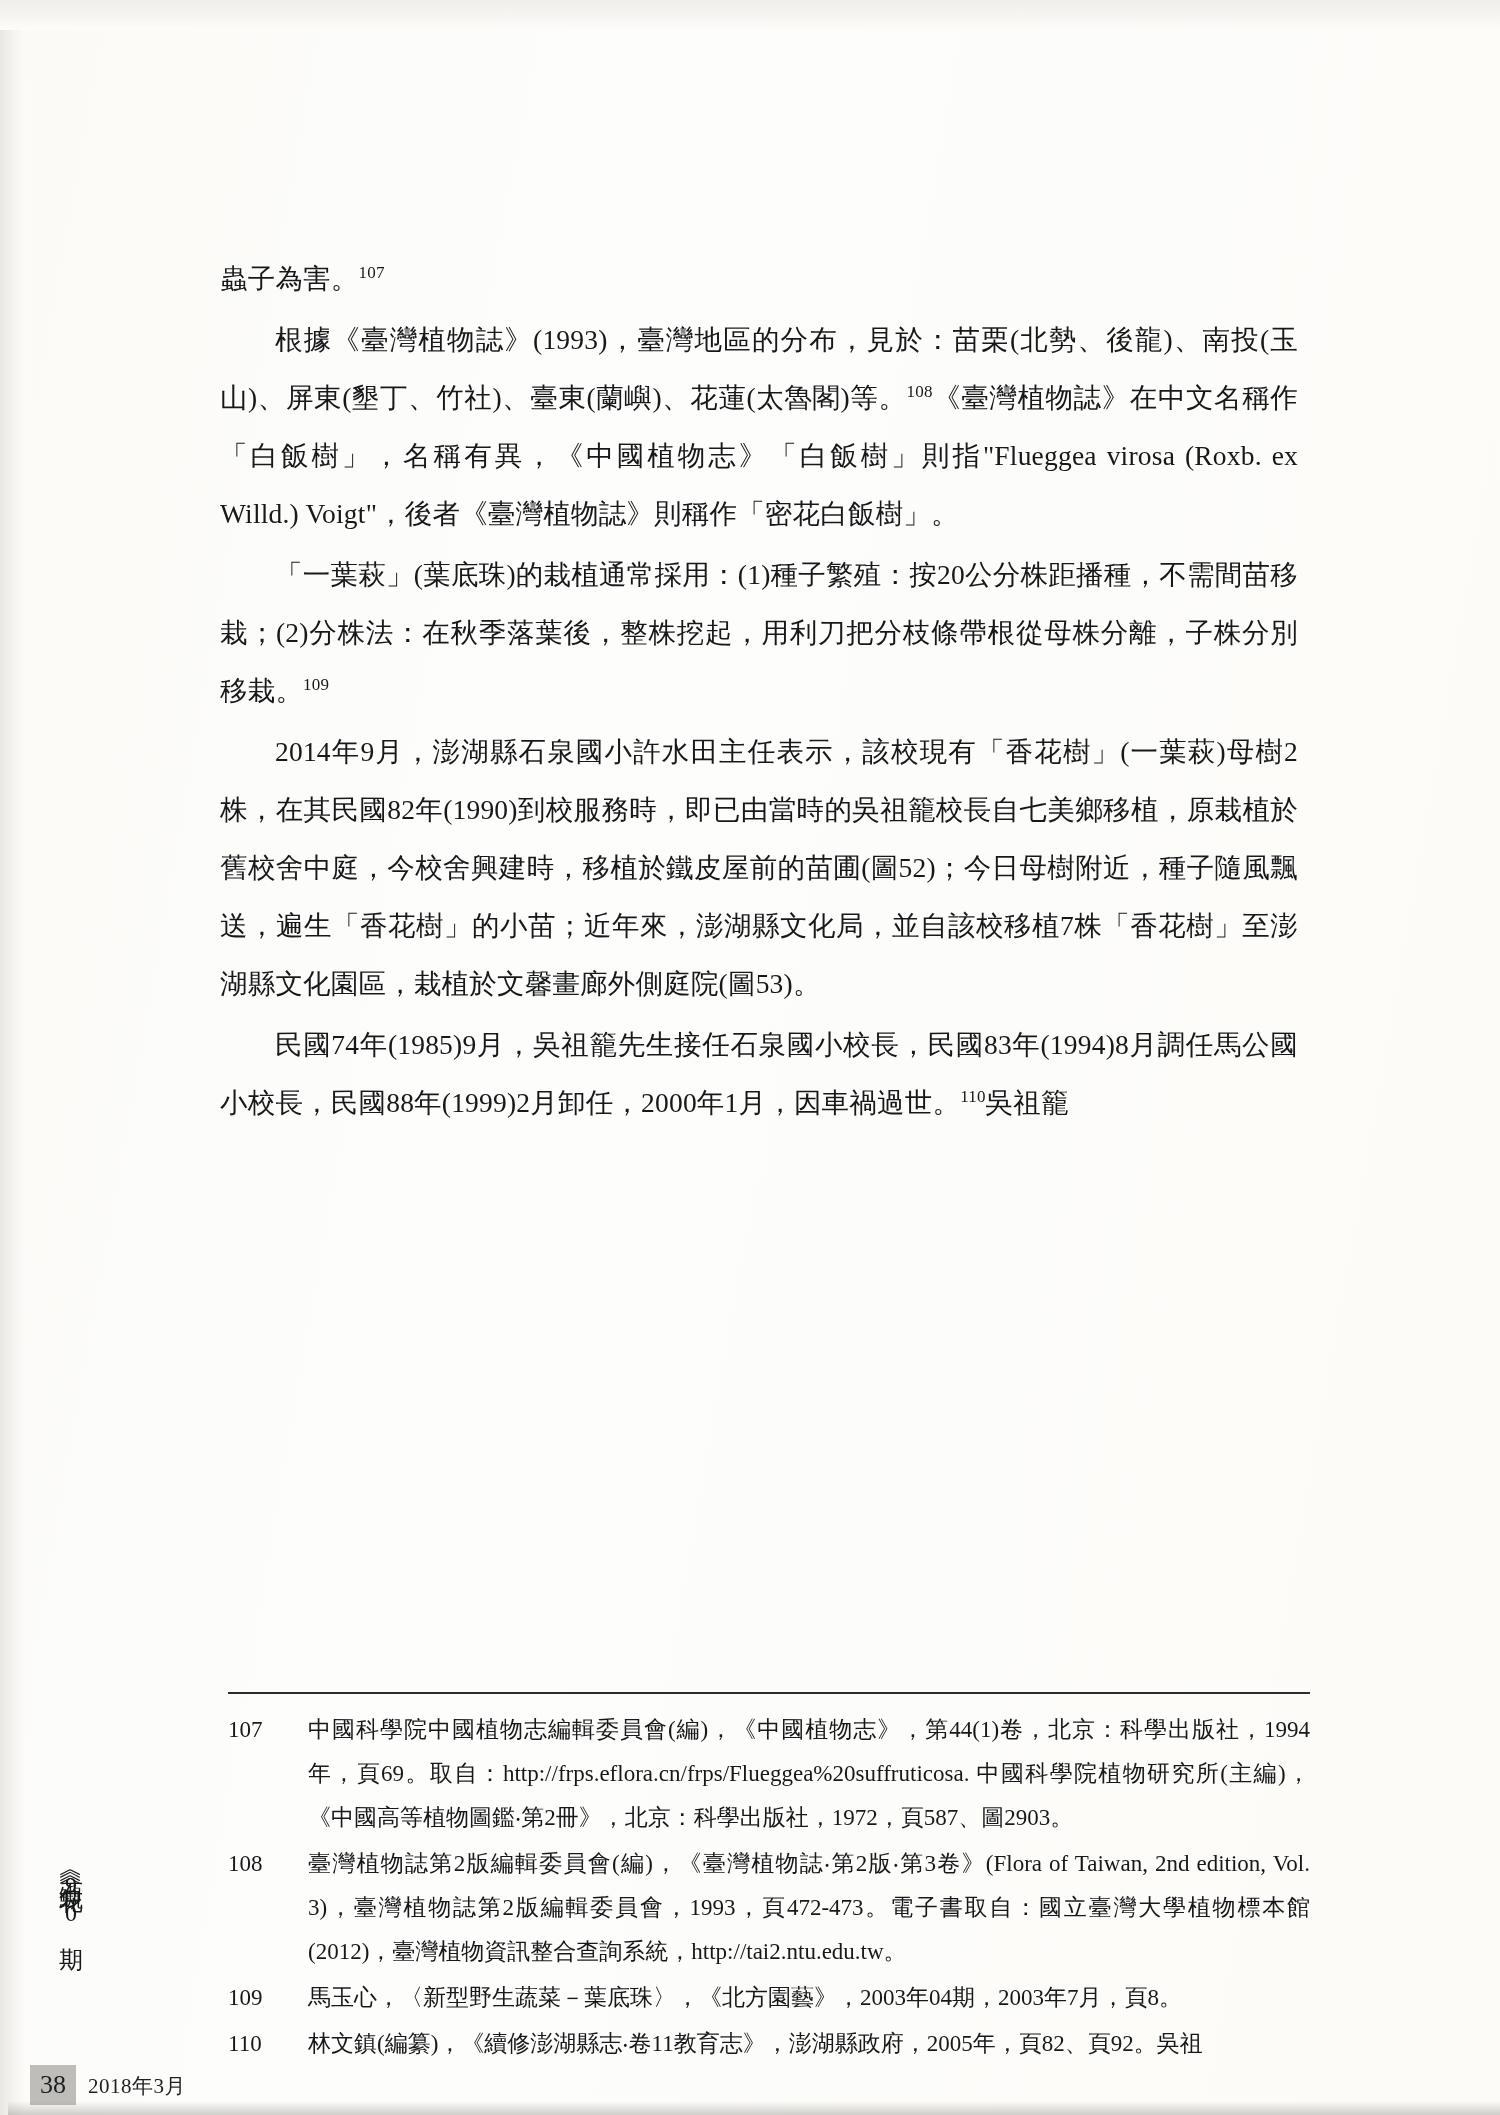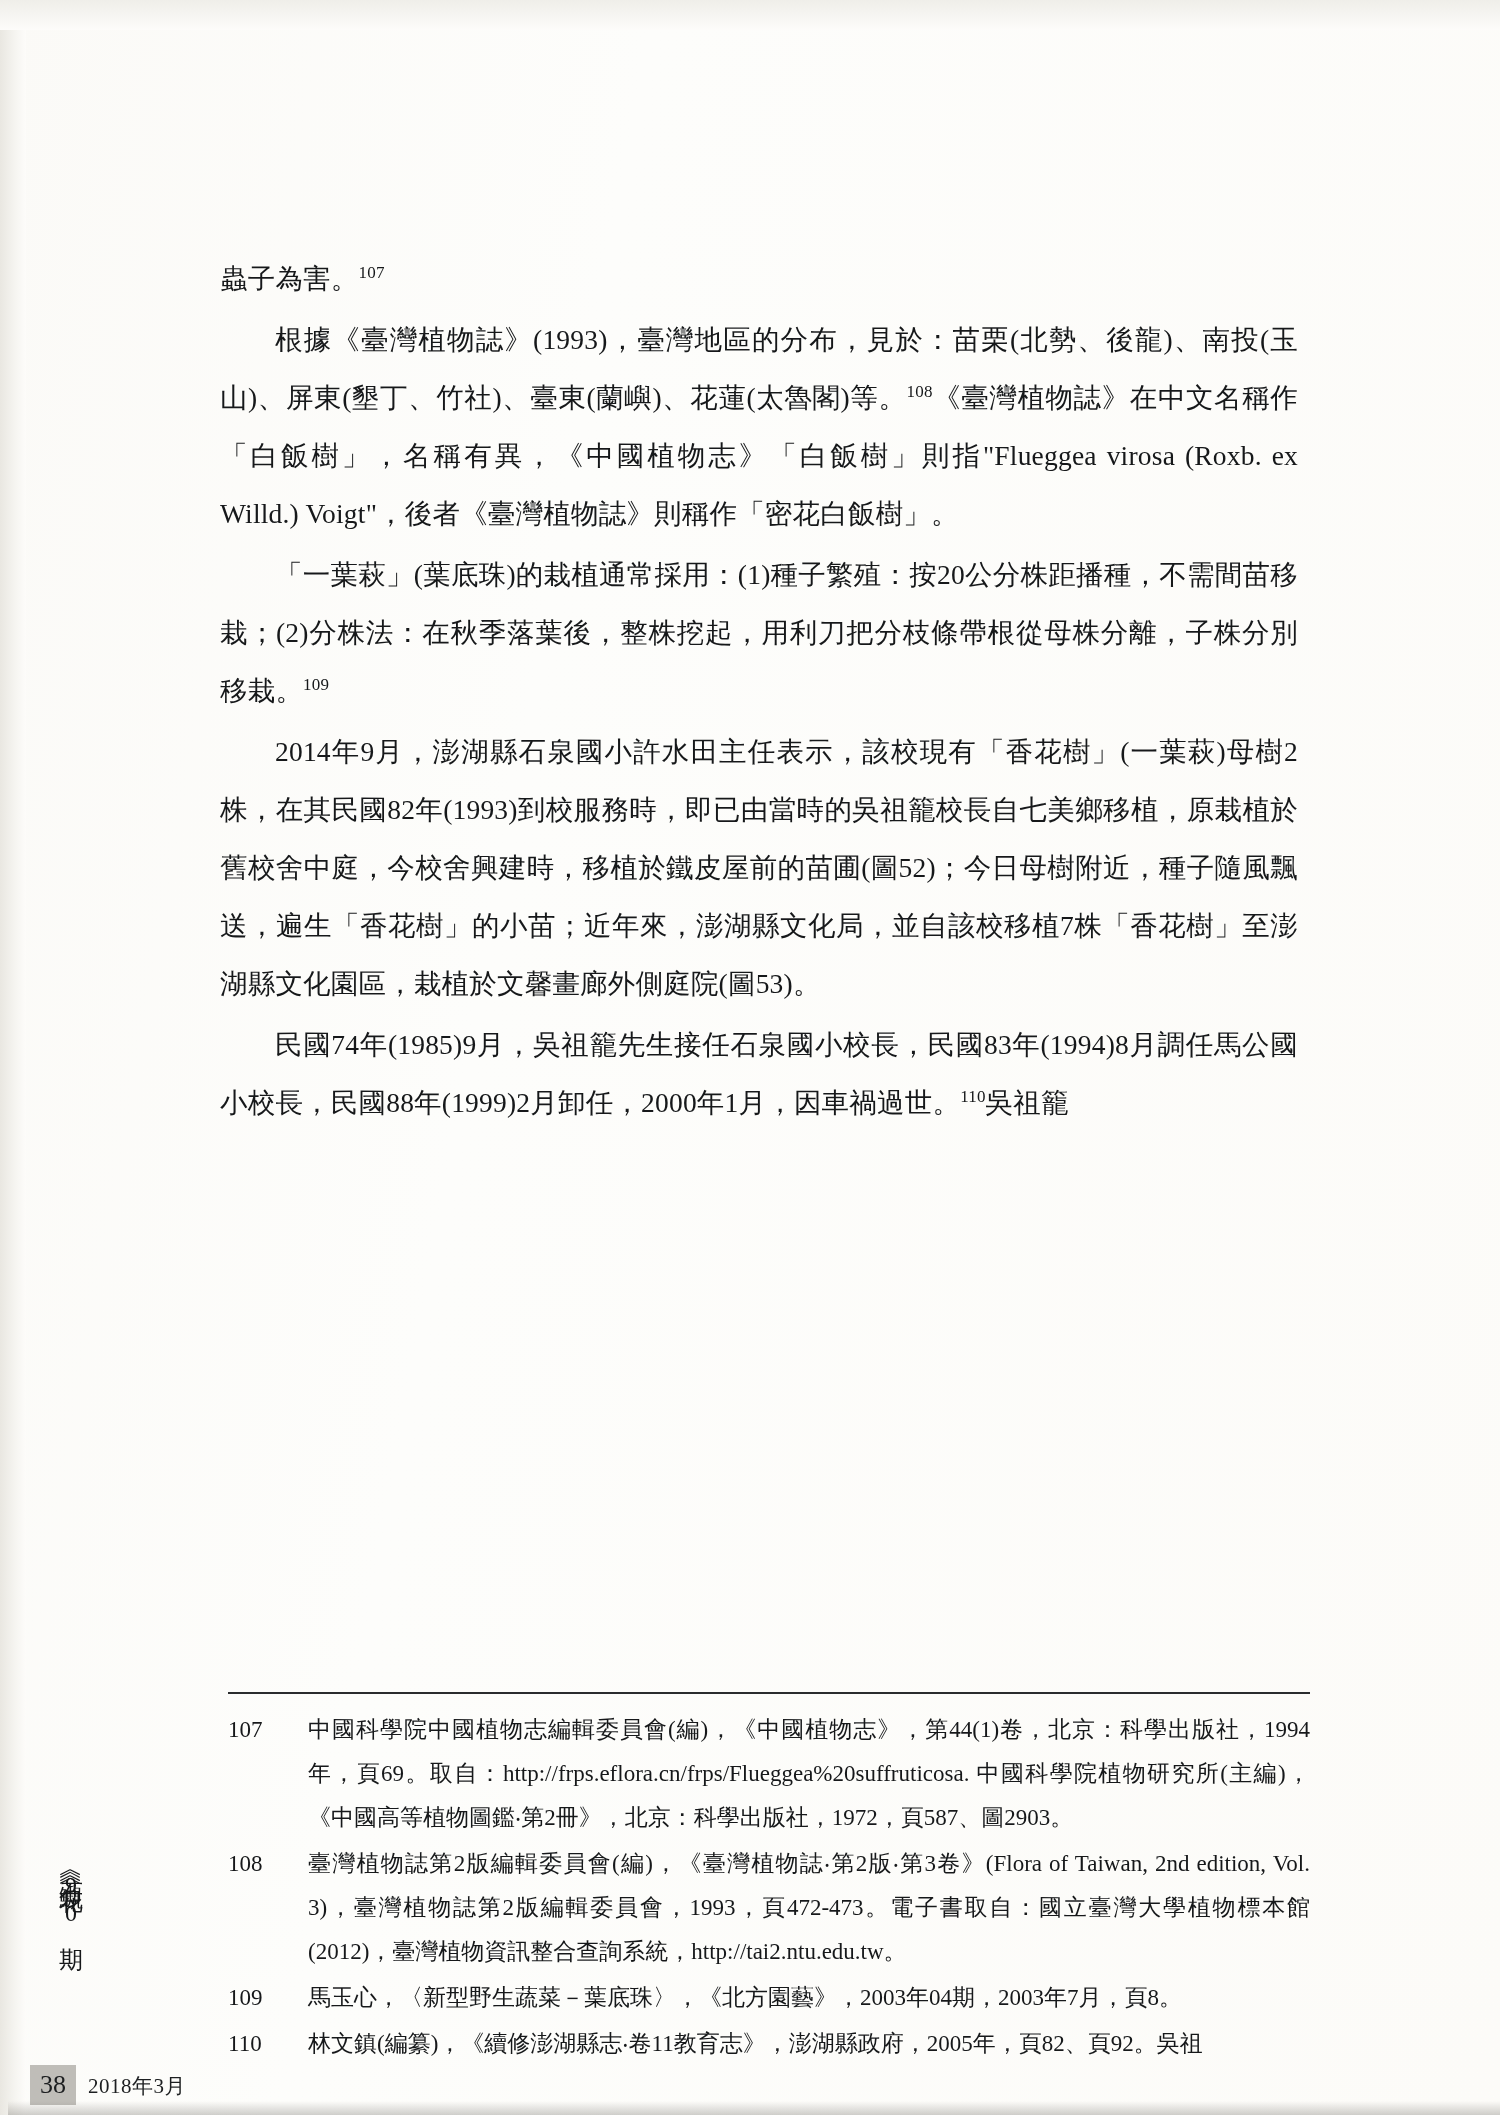--- a/index.html
+++ b/index.html
@@ -144,21 +144,21 @@
 <body>
 
 <div class="page"></div>
 <div class="page-edge-left"></div>
 <div class="page-edge-top"></div>
 
 <div class="content">
   <p class="body-text">蟲子為害。<sup>107</sup></p>
   <p class="body-text indent">根據《臺灣植物誌》(1993)，臺灣地區的分布，見於：苗栗(北勢、後龍)、南投(玉山)、屏東(墾丁、竹社)、臺東(蘭嶼)、花蓮(太魯閣)等。<sup>108</sup>《臺灣植物誌》在中文名稱作「白飯樹」，名稱有異，《中國植物志》「白飯樹」則指"Flueggea virosa (Roxb. ex Willd.) Voigt"，後者《臺灣植物誌》則稱作「密花白飯樹」。</p>
   <p class="body-text indent">「一葉萩」(葉底珠)的栽植通常採用：(1)種子繁殖：按20公分株距播種，不需間苗移栽；(2)分株法：在秋季落葉後，整株挖起，用利刀把分枝條帶根從母株分離，子株分別移栽。<sup>109</sup></p>
-  <p class="body-text indent">2014年9月，澎湖縣石泉國小許水田主任表示，該校現有「香花樹」(一葉萩)母樹2株，在其民國82年(1993)到校服務時，即已由當時的吳祖籠校長自七美鄉移植，原栽植於舊校舍中庭，今校舍興建時，移植於鐵皮屋前的苗圃(圖52)；今日母樹附近，種子隨風飄送，遍生「香花樹」的小苗；近年來，澎湖縣文化局，並自該校移植7株「香花樹」至澎湖縣文化園區，栽植於文馨畫廊外側庭院(圖53)。</p>
+  <p class="body-text indent">2014年9月，澎湖縣石泉國小許水田主任表示，該校現有「香花樹」(一葉萩)母樹2株，在其民國82年(1990)到校服務時，即已由當時的吳祖籠校長自七美鄉移植，原栽植於舊校舍中庭，今校舍興建時，移植於鐵皮屋前的苗圃(圖52)；今日母樹附近，種子隨風飄送，遍生「香花樹」的小苗；近年來，澎湖縣文化局，並自該校移植7株「香花樹」至澎湖縣文化園區，栽植於文馨畫廊外側庭院(圖53)。</p>
   <p class="body-text indent">民國74年(1985)9月，吳祖籠先生接任石泉國小校長，民國83年(1994)8月調任馬公國小校長，民國88年(1999)2月卸任，2000年1月，因車禍過世。<sup>110</sup>吳祖籠</p>
 </div>
 
 <div class="footnote-rule"></div>
 
 <div class="footnotes">
   <div class="fn">
     <span class="fn-num">107</span>
     <span class="fn-text">中國科學院中國植物志編輯委員會(編)，《中國植物志》，第44(1)卷，北京：科學出版社，1994年，頁69。取自：http://frps.eflora.cn/frps/Flueggea%20suffruticosa. 中國科學院植物研究所(主編)，《中國高等植物圖鑑‧第2冊》，北京：科學出版社，1972，頁587、圖2903。</span>
   </div>

